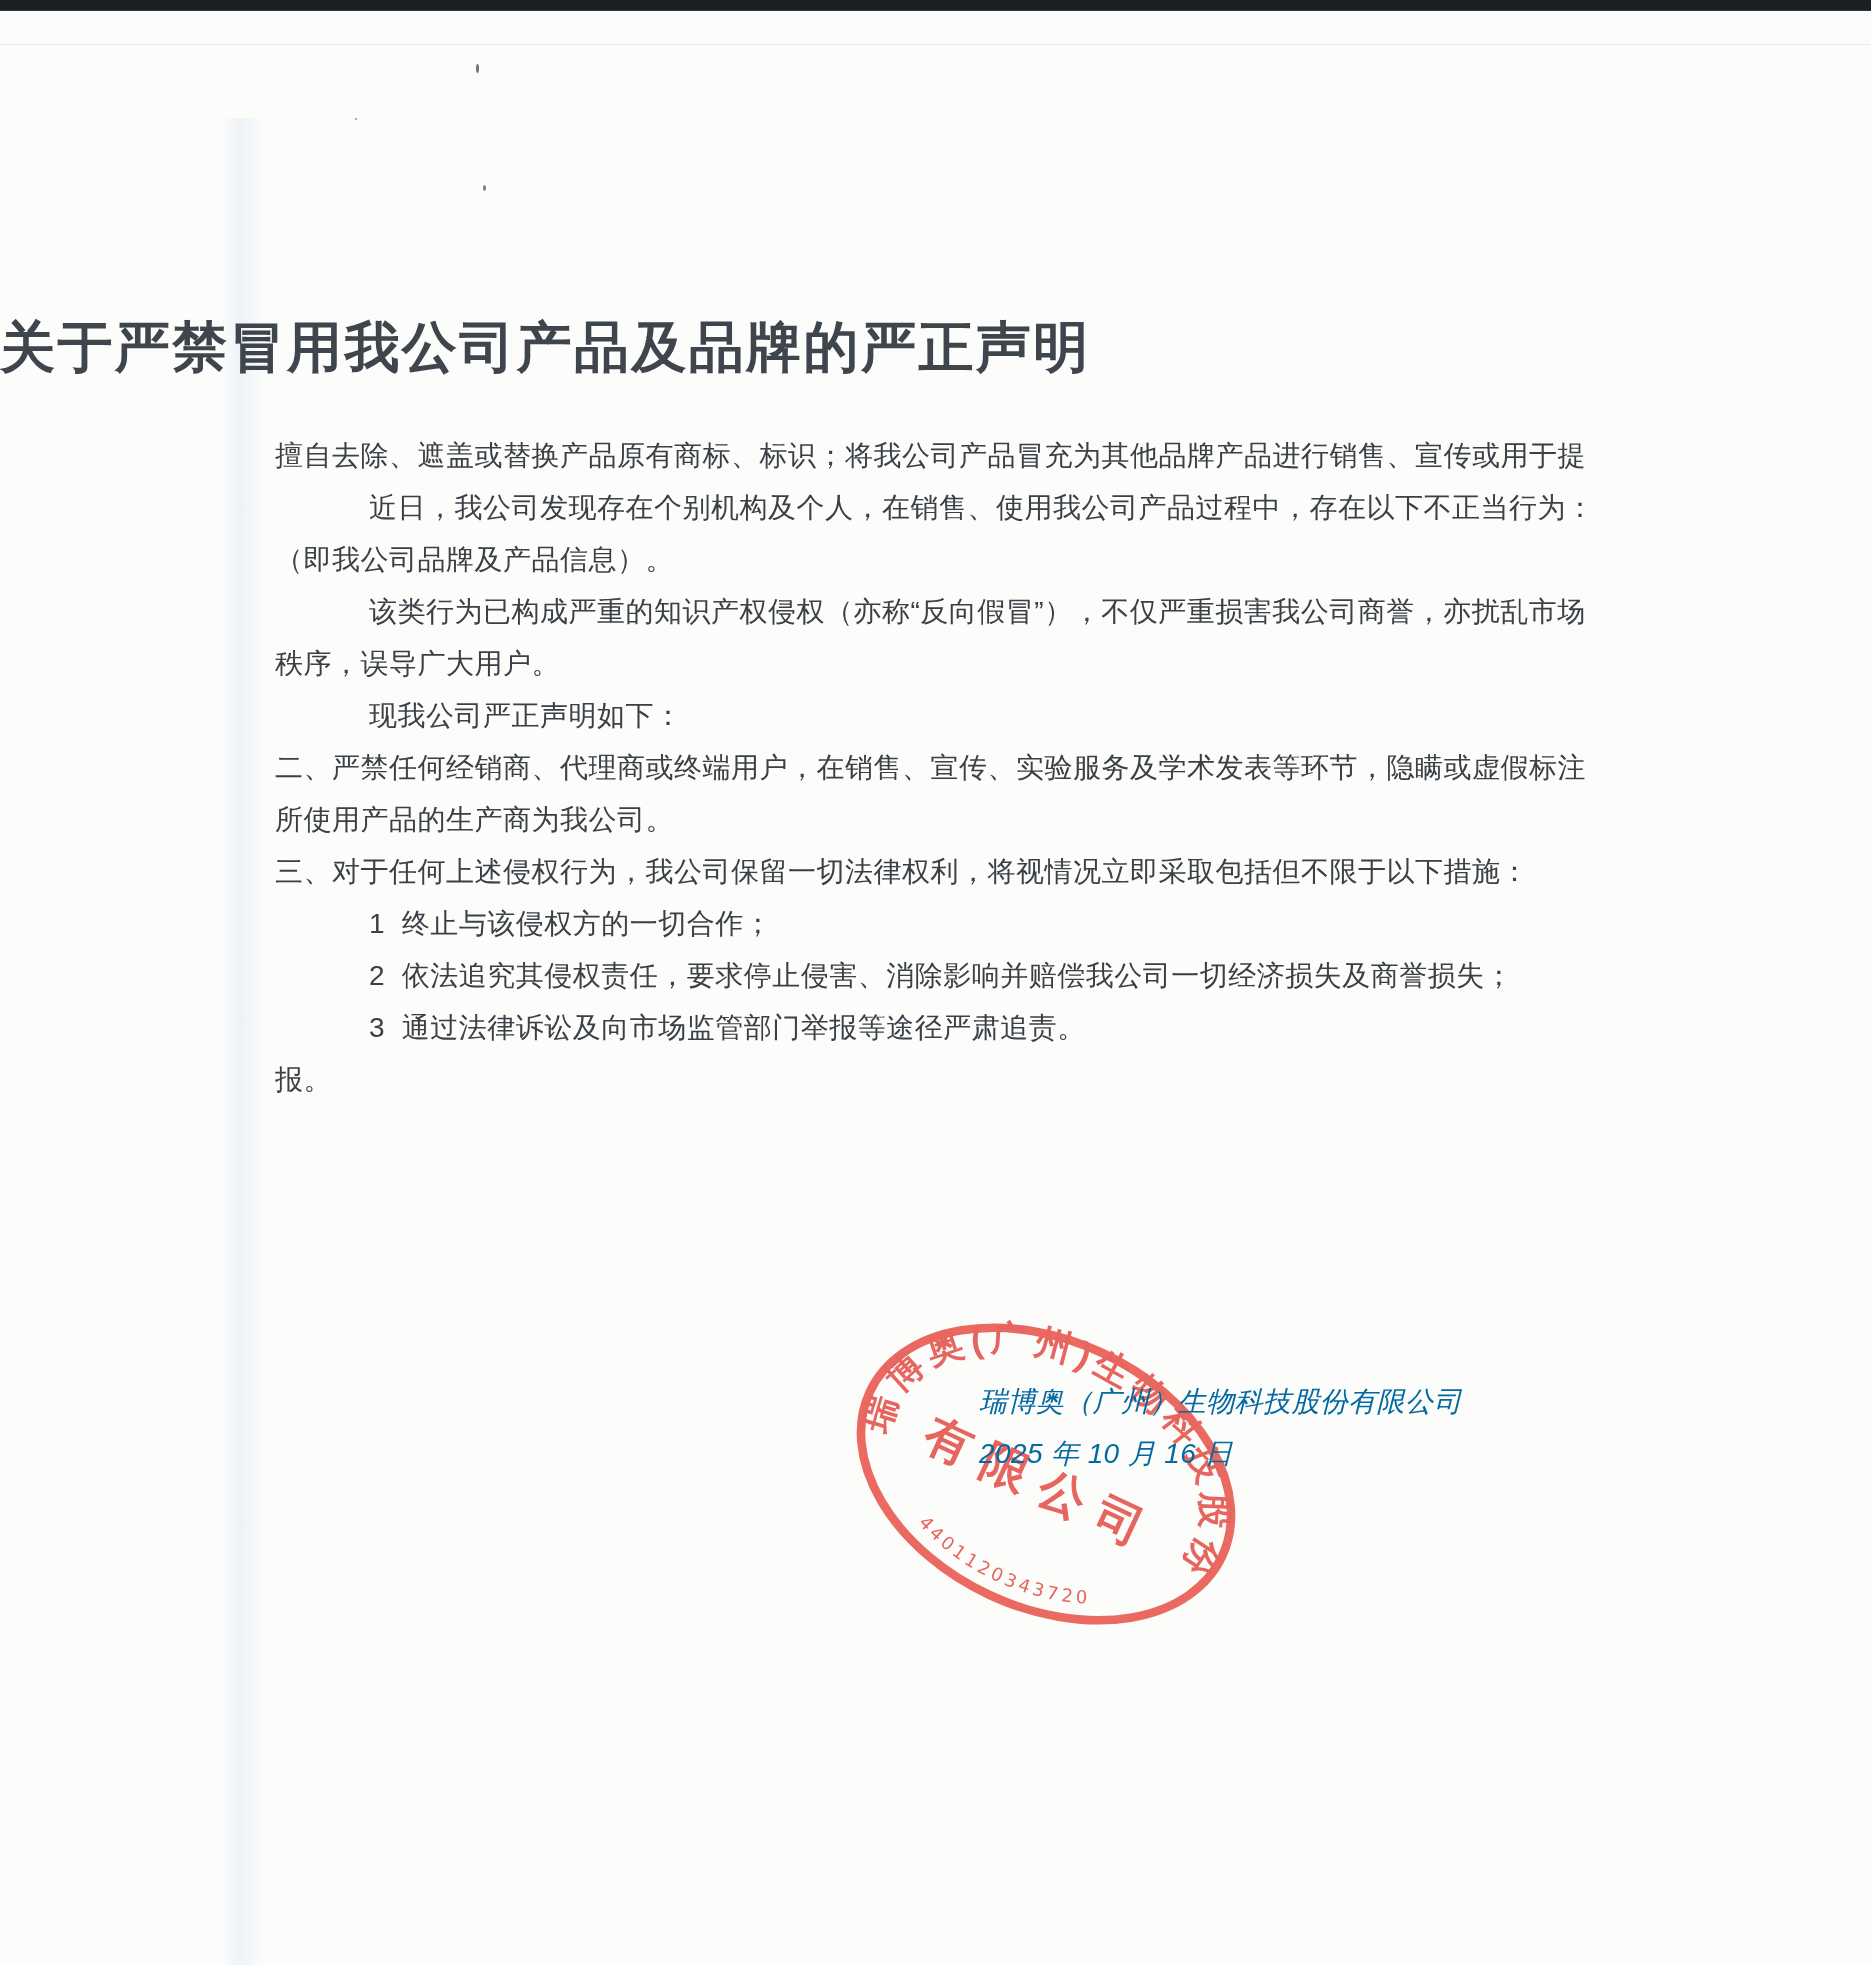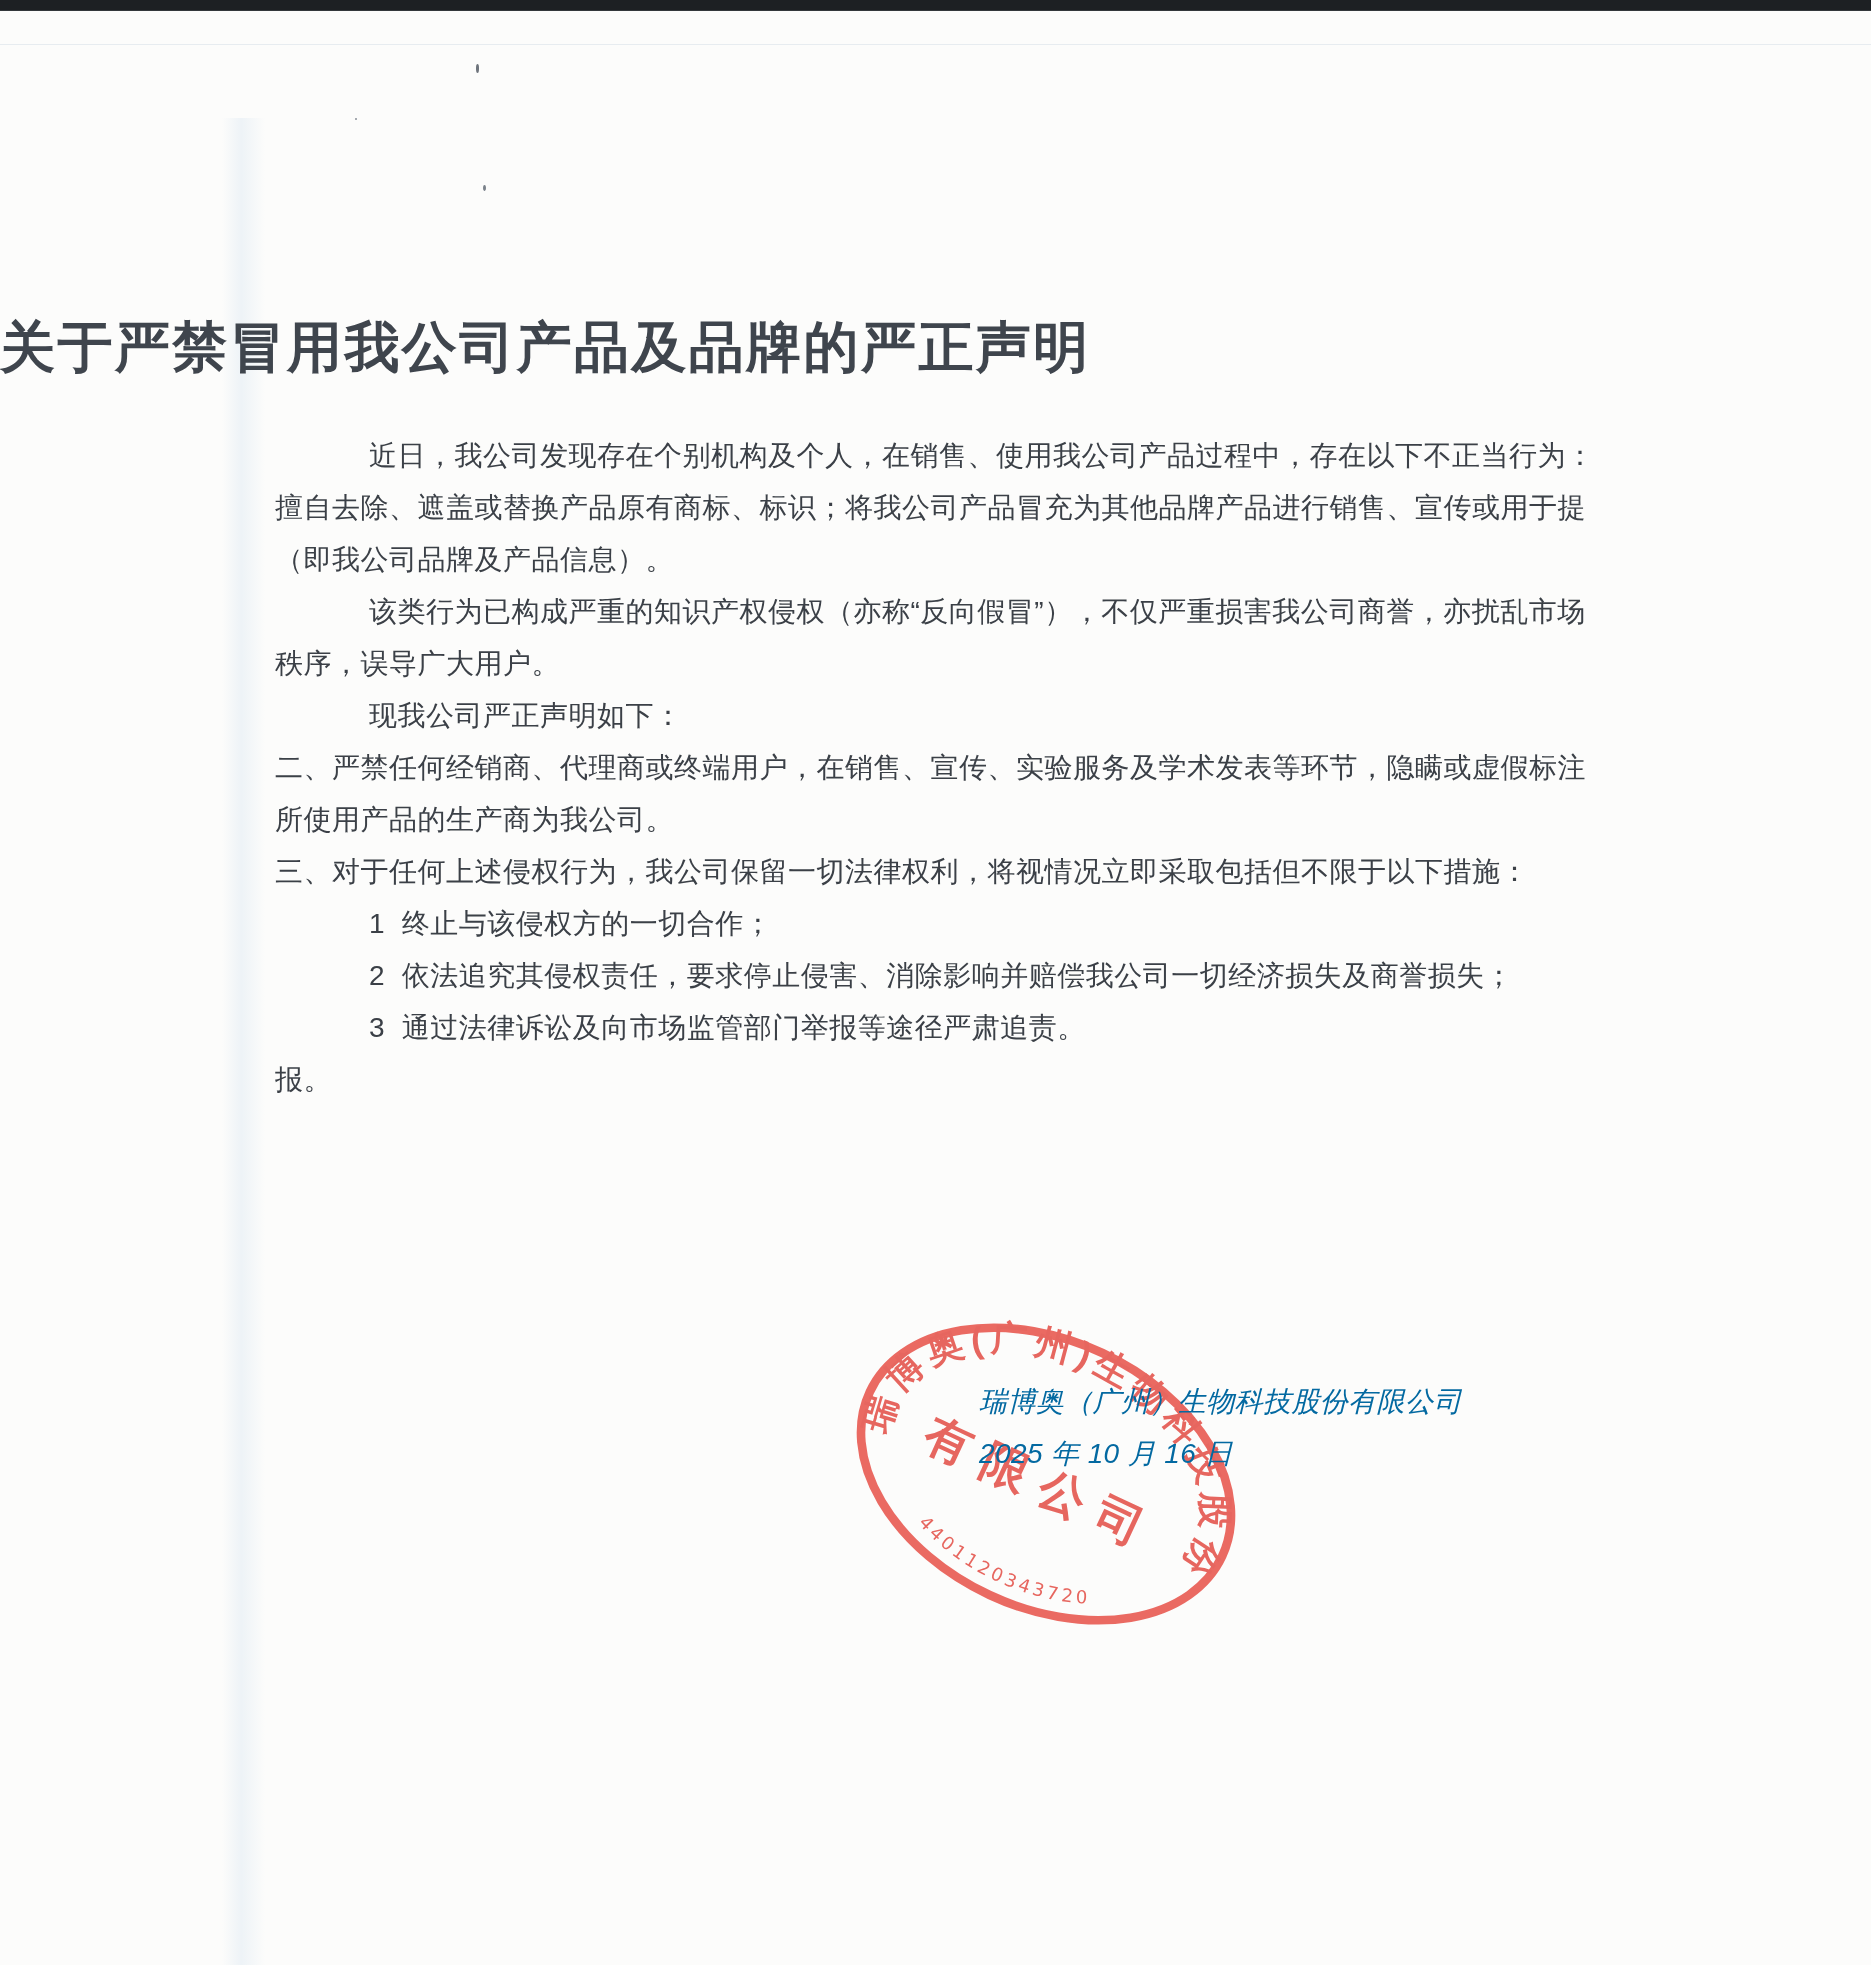--- a/index.html
+++ b/index.html
@@ -75,22 +75,22 @@
   <div class="scan-band"></div>
   <div class="scan-hline"></div>
   <div class="scan-streak"></div>
   <div class="speck speck-a"></div>
   <div class="speck speck-b"></div>
   <div class="speck speck-c"></div>
 
   <h1 class="title">关于严禁冒用我公司产品及品牌的严正声明</h1>
 
   <div class="body-lines">
+    <p class="line">擅自去除、遮盖或替换产品原有商标、标识；将我公司产品冒充为其他品牌产品进行销售、宣传或用于提</p>
     <p class="line indent">近日，我公司发现存在个别机构及个人，在销售、使用我公司产品过程中，存在以下不正当行为：</p>
-    <p class="line">擅自去除、遮盖或替换产品原有商标、标识；将我公司产品冒充为其他品牌产品进行销售、宣传或用于提</p>
     <p class="line">（即我公司品牌及产品信息）。</p>
     <p class="line indent">该类行为已构成严重的知识产权侵权（亦称“反向假冒”），不仅严重损害我公司商誉，亦扰乱市场</p>
     <p class="line">秩序，误导广大用户。</p>
     <p class="line indent">现我公司严正声明如下：</p>
     <p class="line">二、严禁任何经销商、代理商或终端用户，在销售、宣传、实验服务及学术发表等环节，隐瞒或虚假标注</p>
     <p class="line">所使用产品的生产商为我公司。</p>
     <p class="line">三、对于任何上述侵权行为，我公司保留一切法律权利，将视情况立即采取包括但不限于以下措施：</p>
     <p class="line indent">1  终止与该侵权方的一切合作；</p>
     <p class="line indent">2  依法追究其侵权责任，要求停止侵害、消除影响并赔偿我公司一切经济损失及商誉损失；</p>
     <p class="line indent">3  通过法律诉讼及向市场监管部门举报等途径严肃追责。</p>

